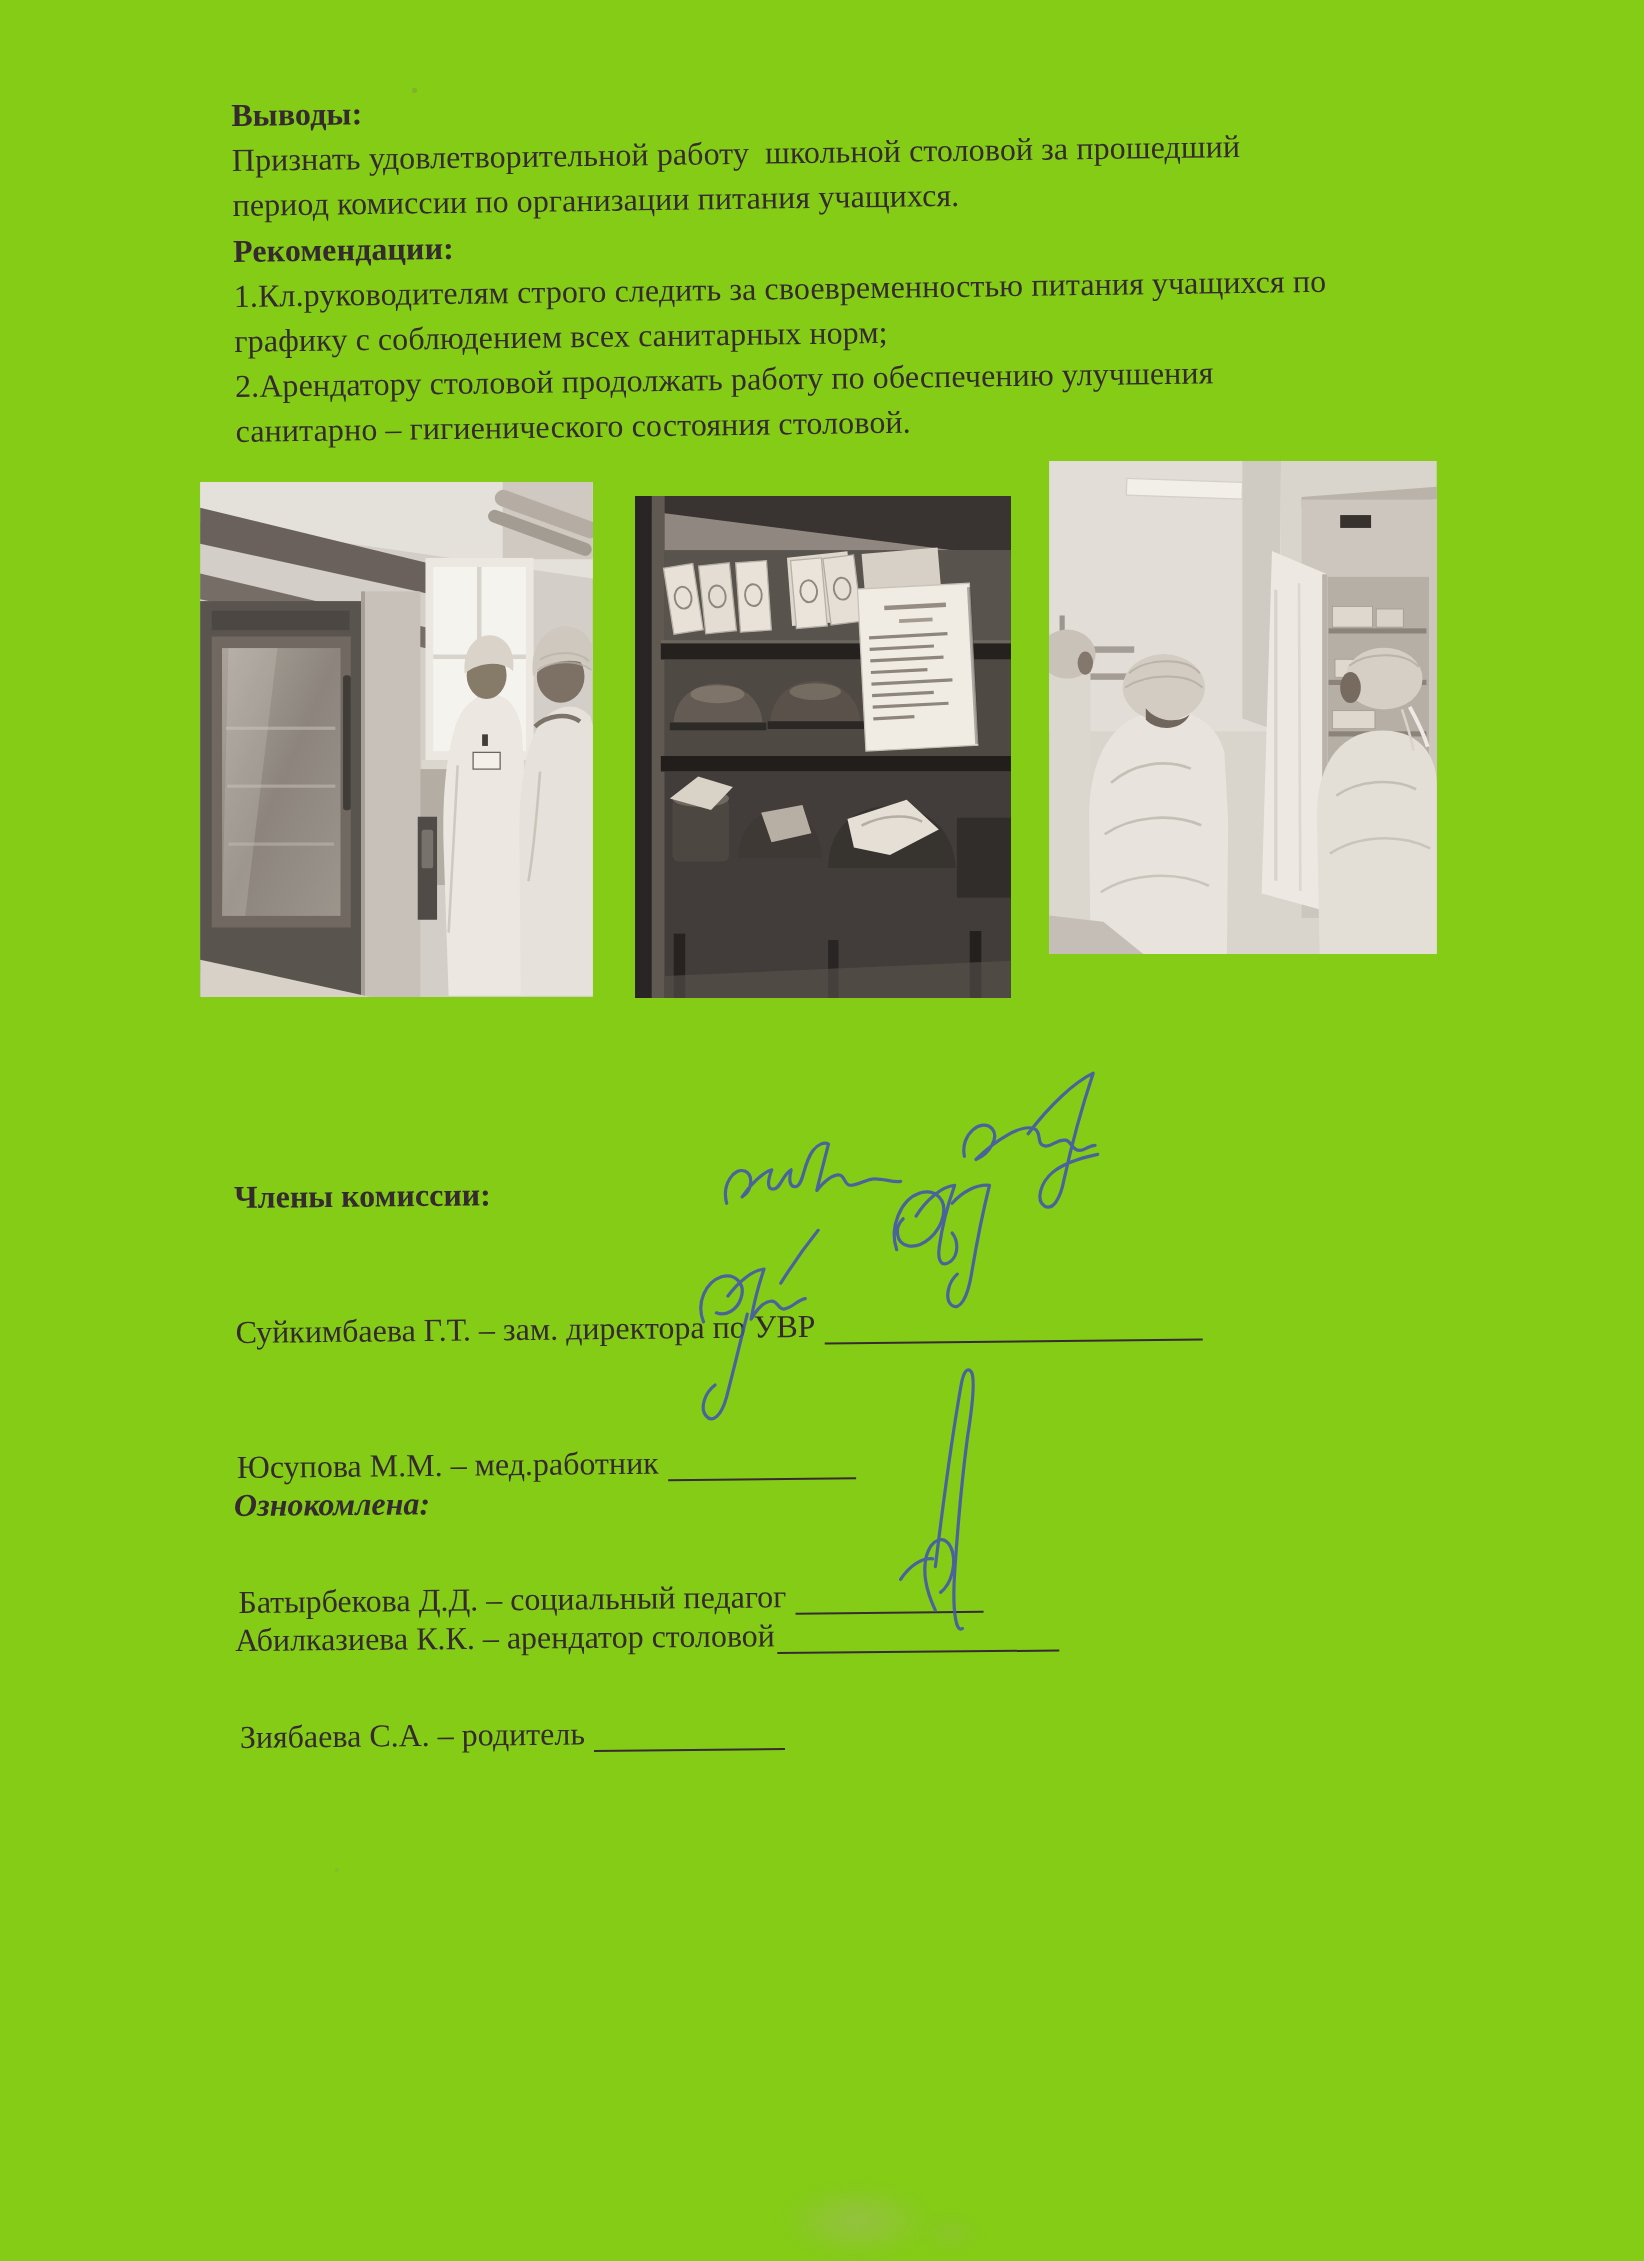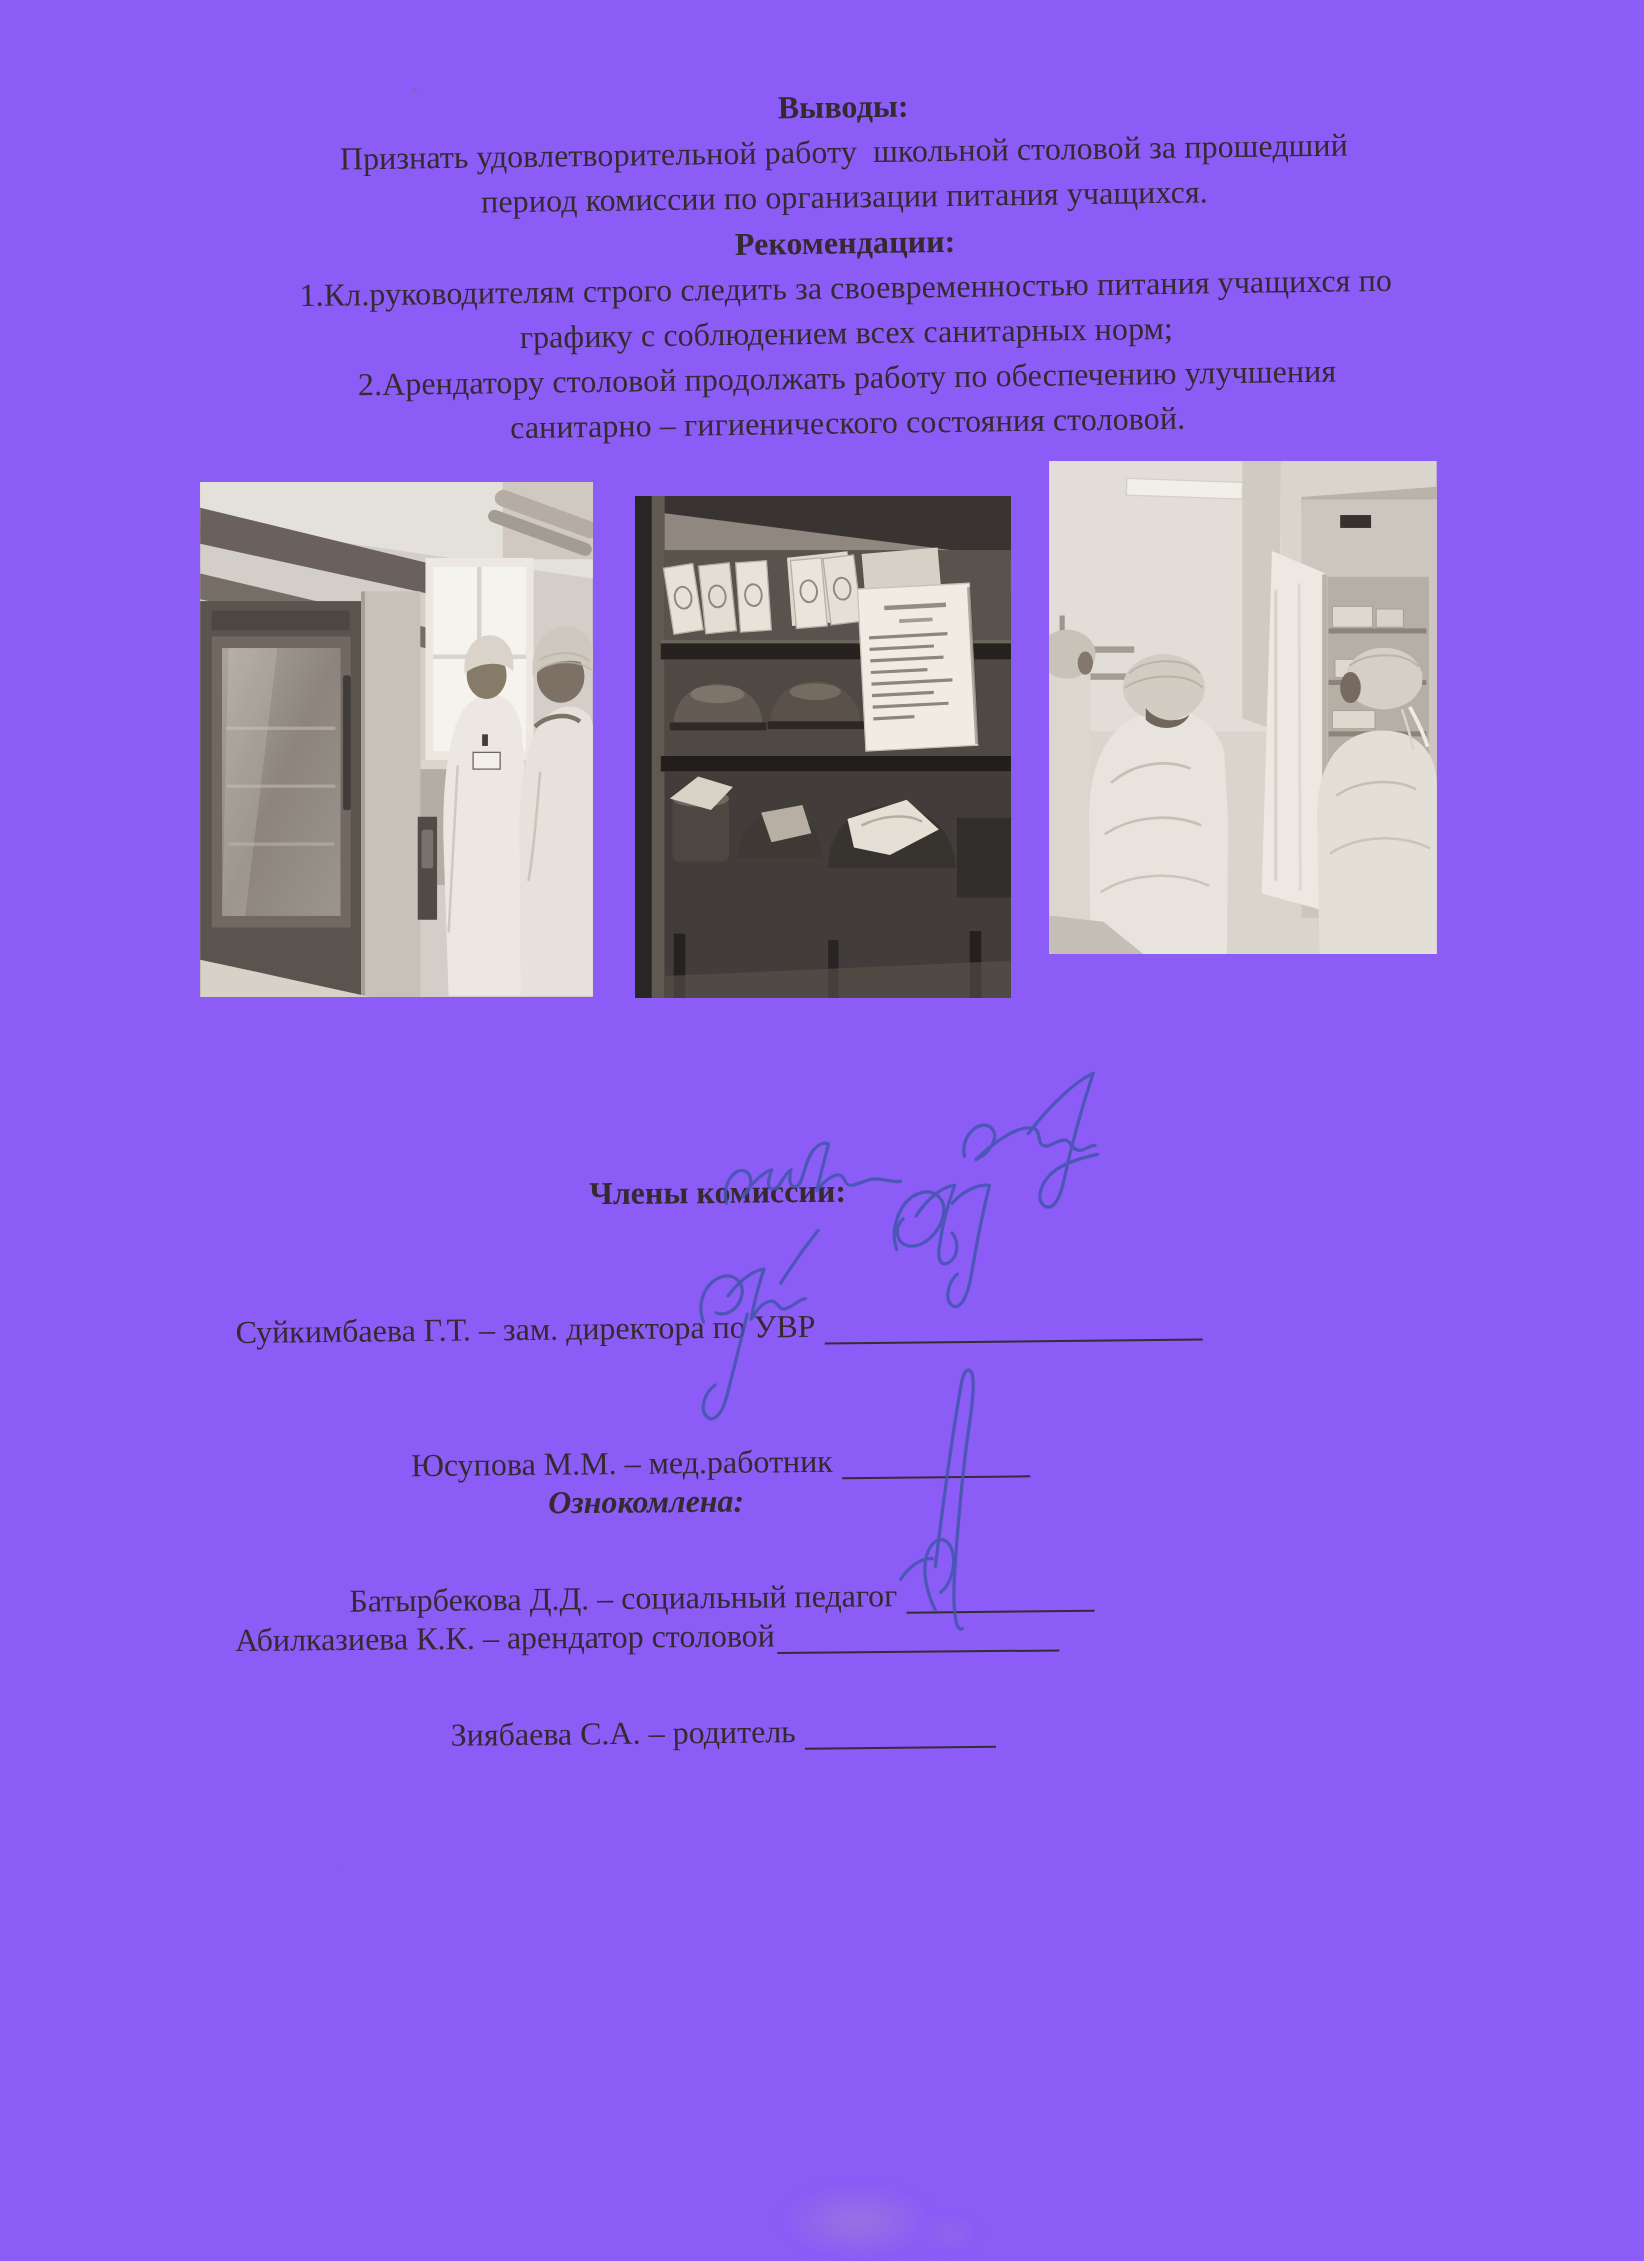--- a/index.html
+++ b/index.html
@@ -1,24 +1,23 @@
 <!DOCTYPE html>
 <html style="font-size:10.3px"><head>
 <meta charset="utf-8">
 <title>Scanned report page</title>
 <style>
   html,body{margin:0;padding:0;background:#e8e6e3;}
   .page{
     position:relative;
     width:1644px;height:2261px;
-    background:#8b5cf6;
+    background:#84cc16;
     overflow:hidden;
     font-family:"Liberation Serif","DejaVu Serif",serif;
     color:#342a2f;
-    text-align:center;
   }
   .txt{position:absolute;font-size:32px;line-height:40px;white-space:pre;letter-spacing:0.1px;}
   .b{font-weight:700;}
   .bi{font-weight:700;font-style:italic;}
   .tilt1{transform:rotate(-0.8deg);transform-origin:left top;}
   .block{position:absolute;font-size:32px;line-height:45px;white-space:pre;}
   .row{white-space:pre;}
   .uline{display:inline-block;height:2.6px;border-bottom:2.6px solid #362c31;transform:translateY(7.7px);margin-left:9px;}
   .photo{position:absolute;overflow:hidden;filter:contrast(.96) sepia(.05);}
   .photo svg{display:block;width:100%;height:100%;}

